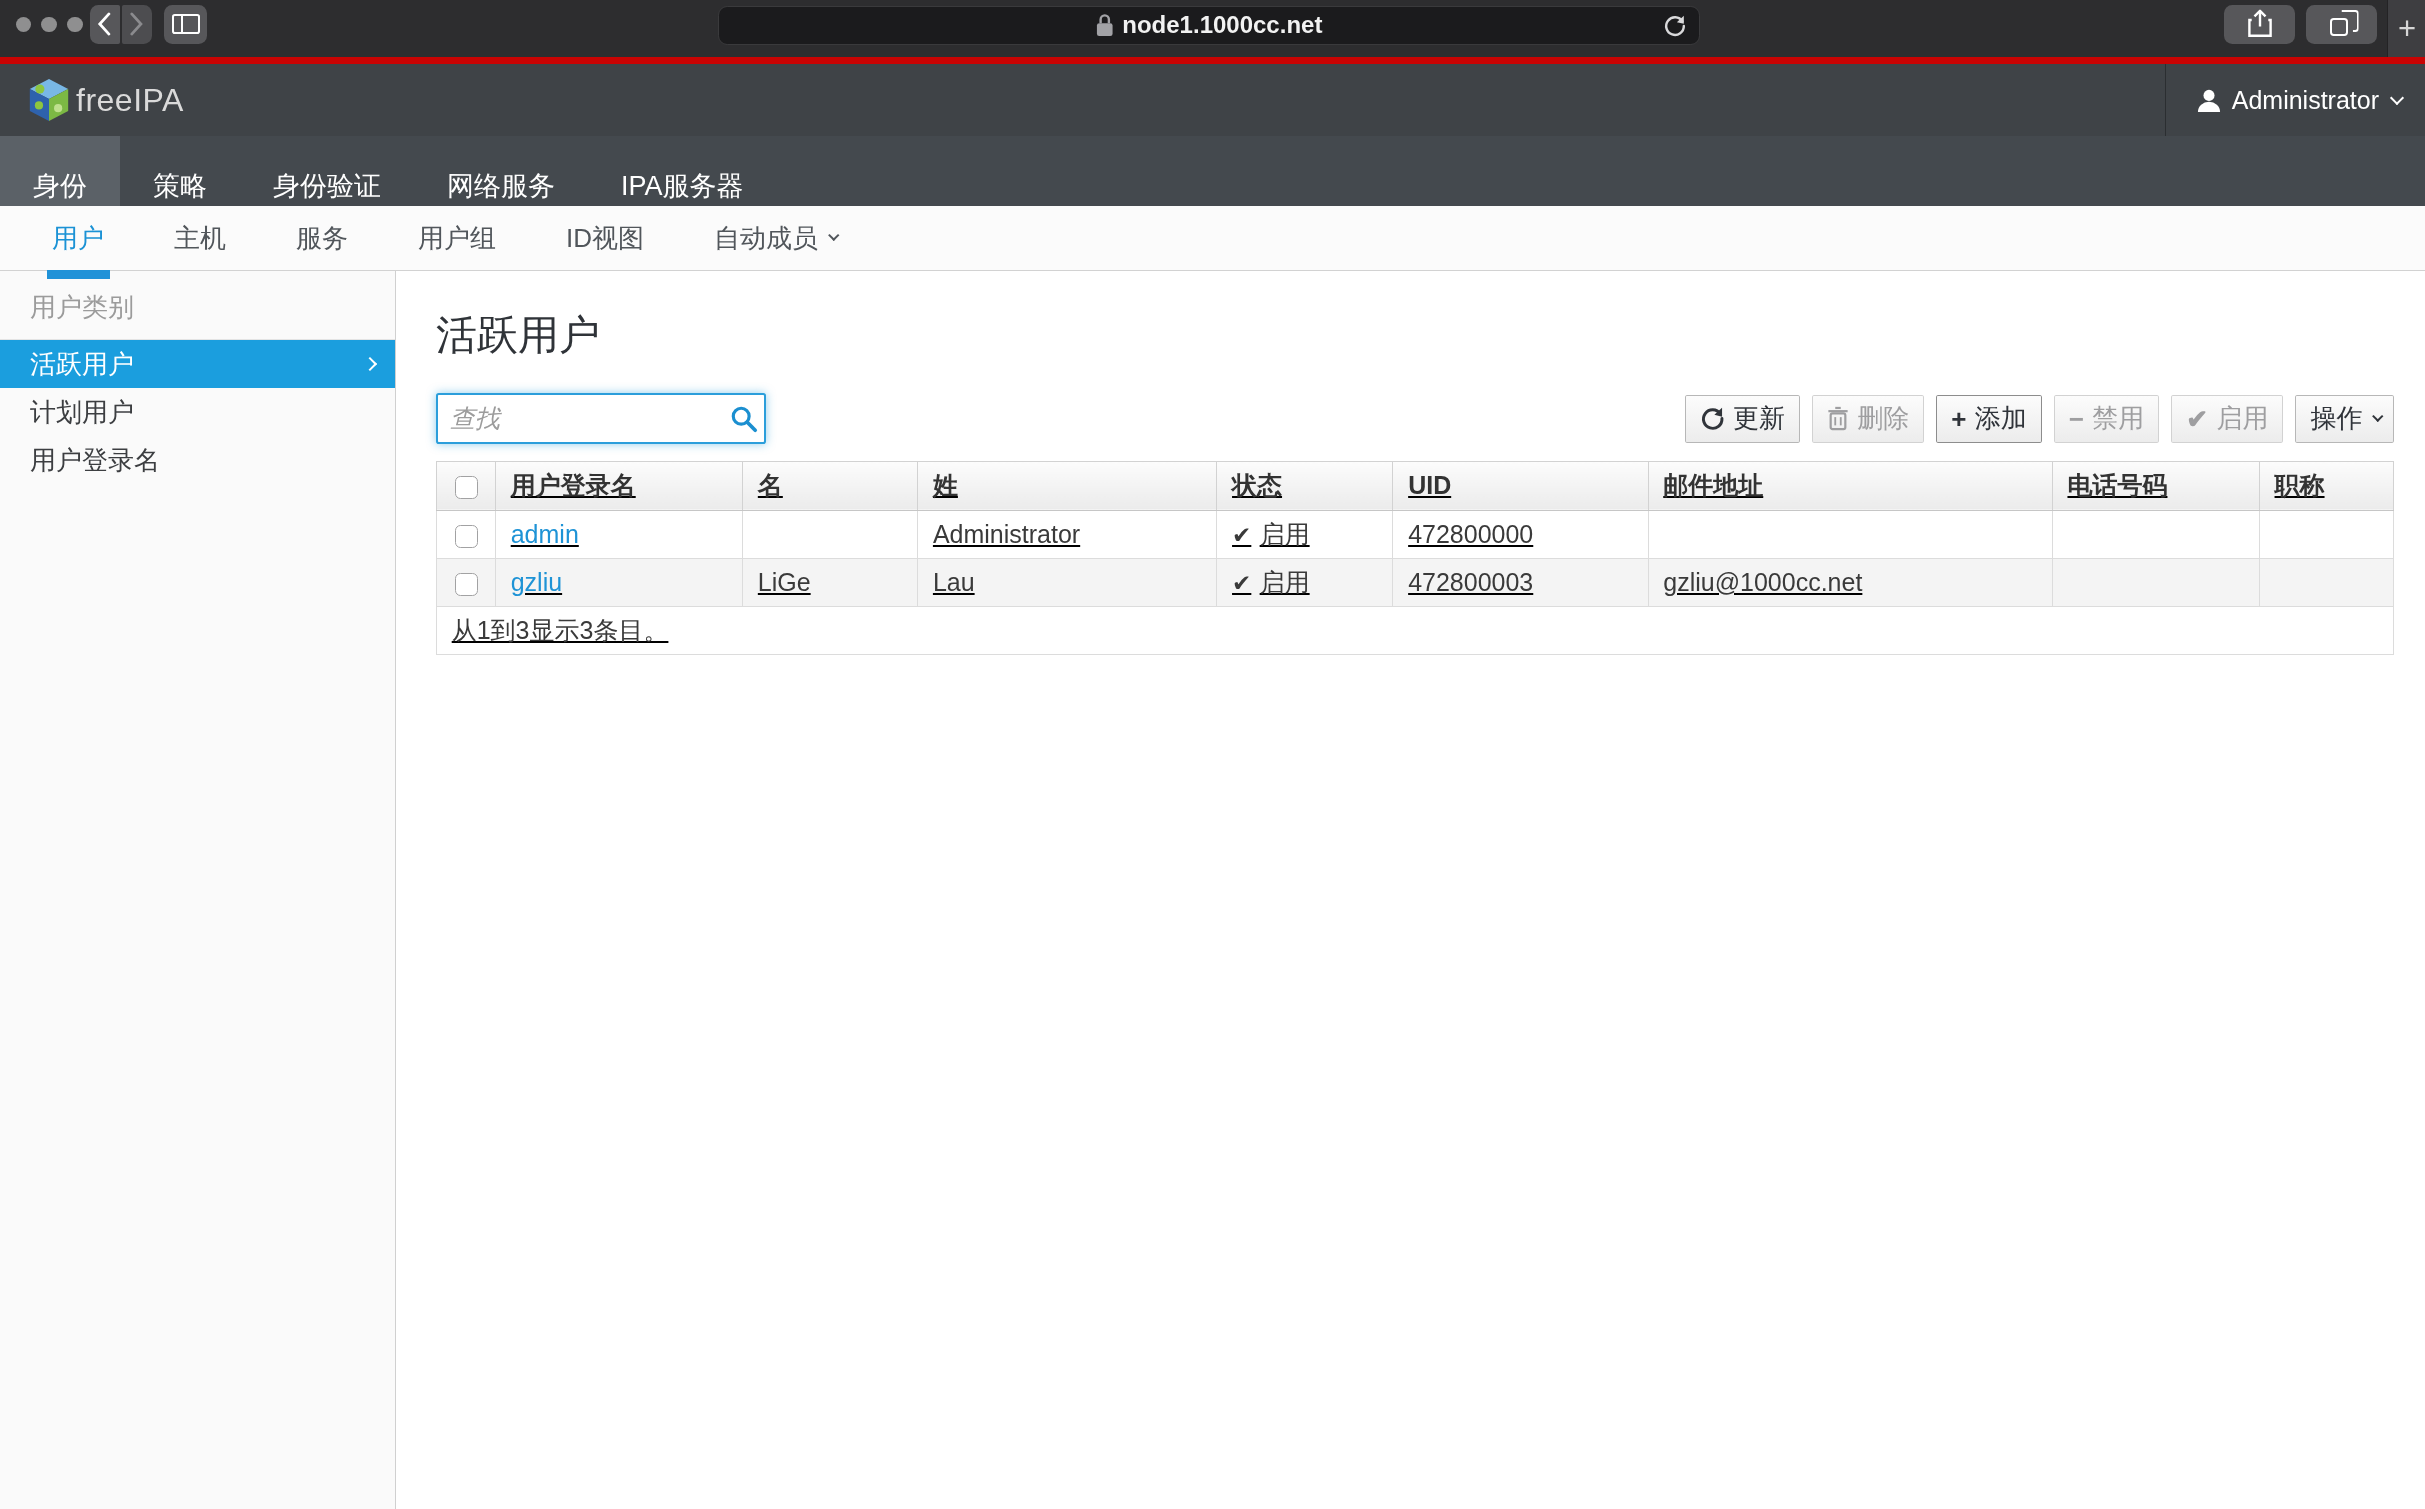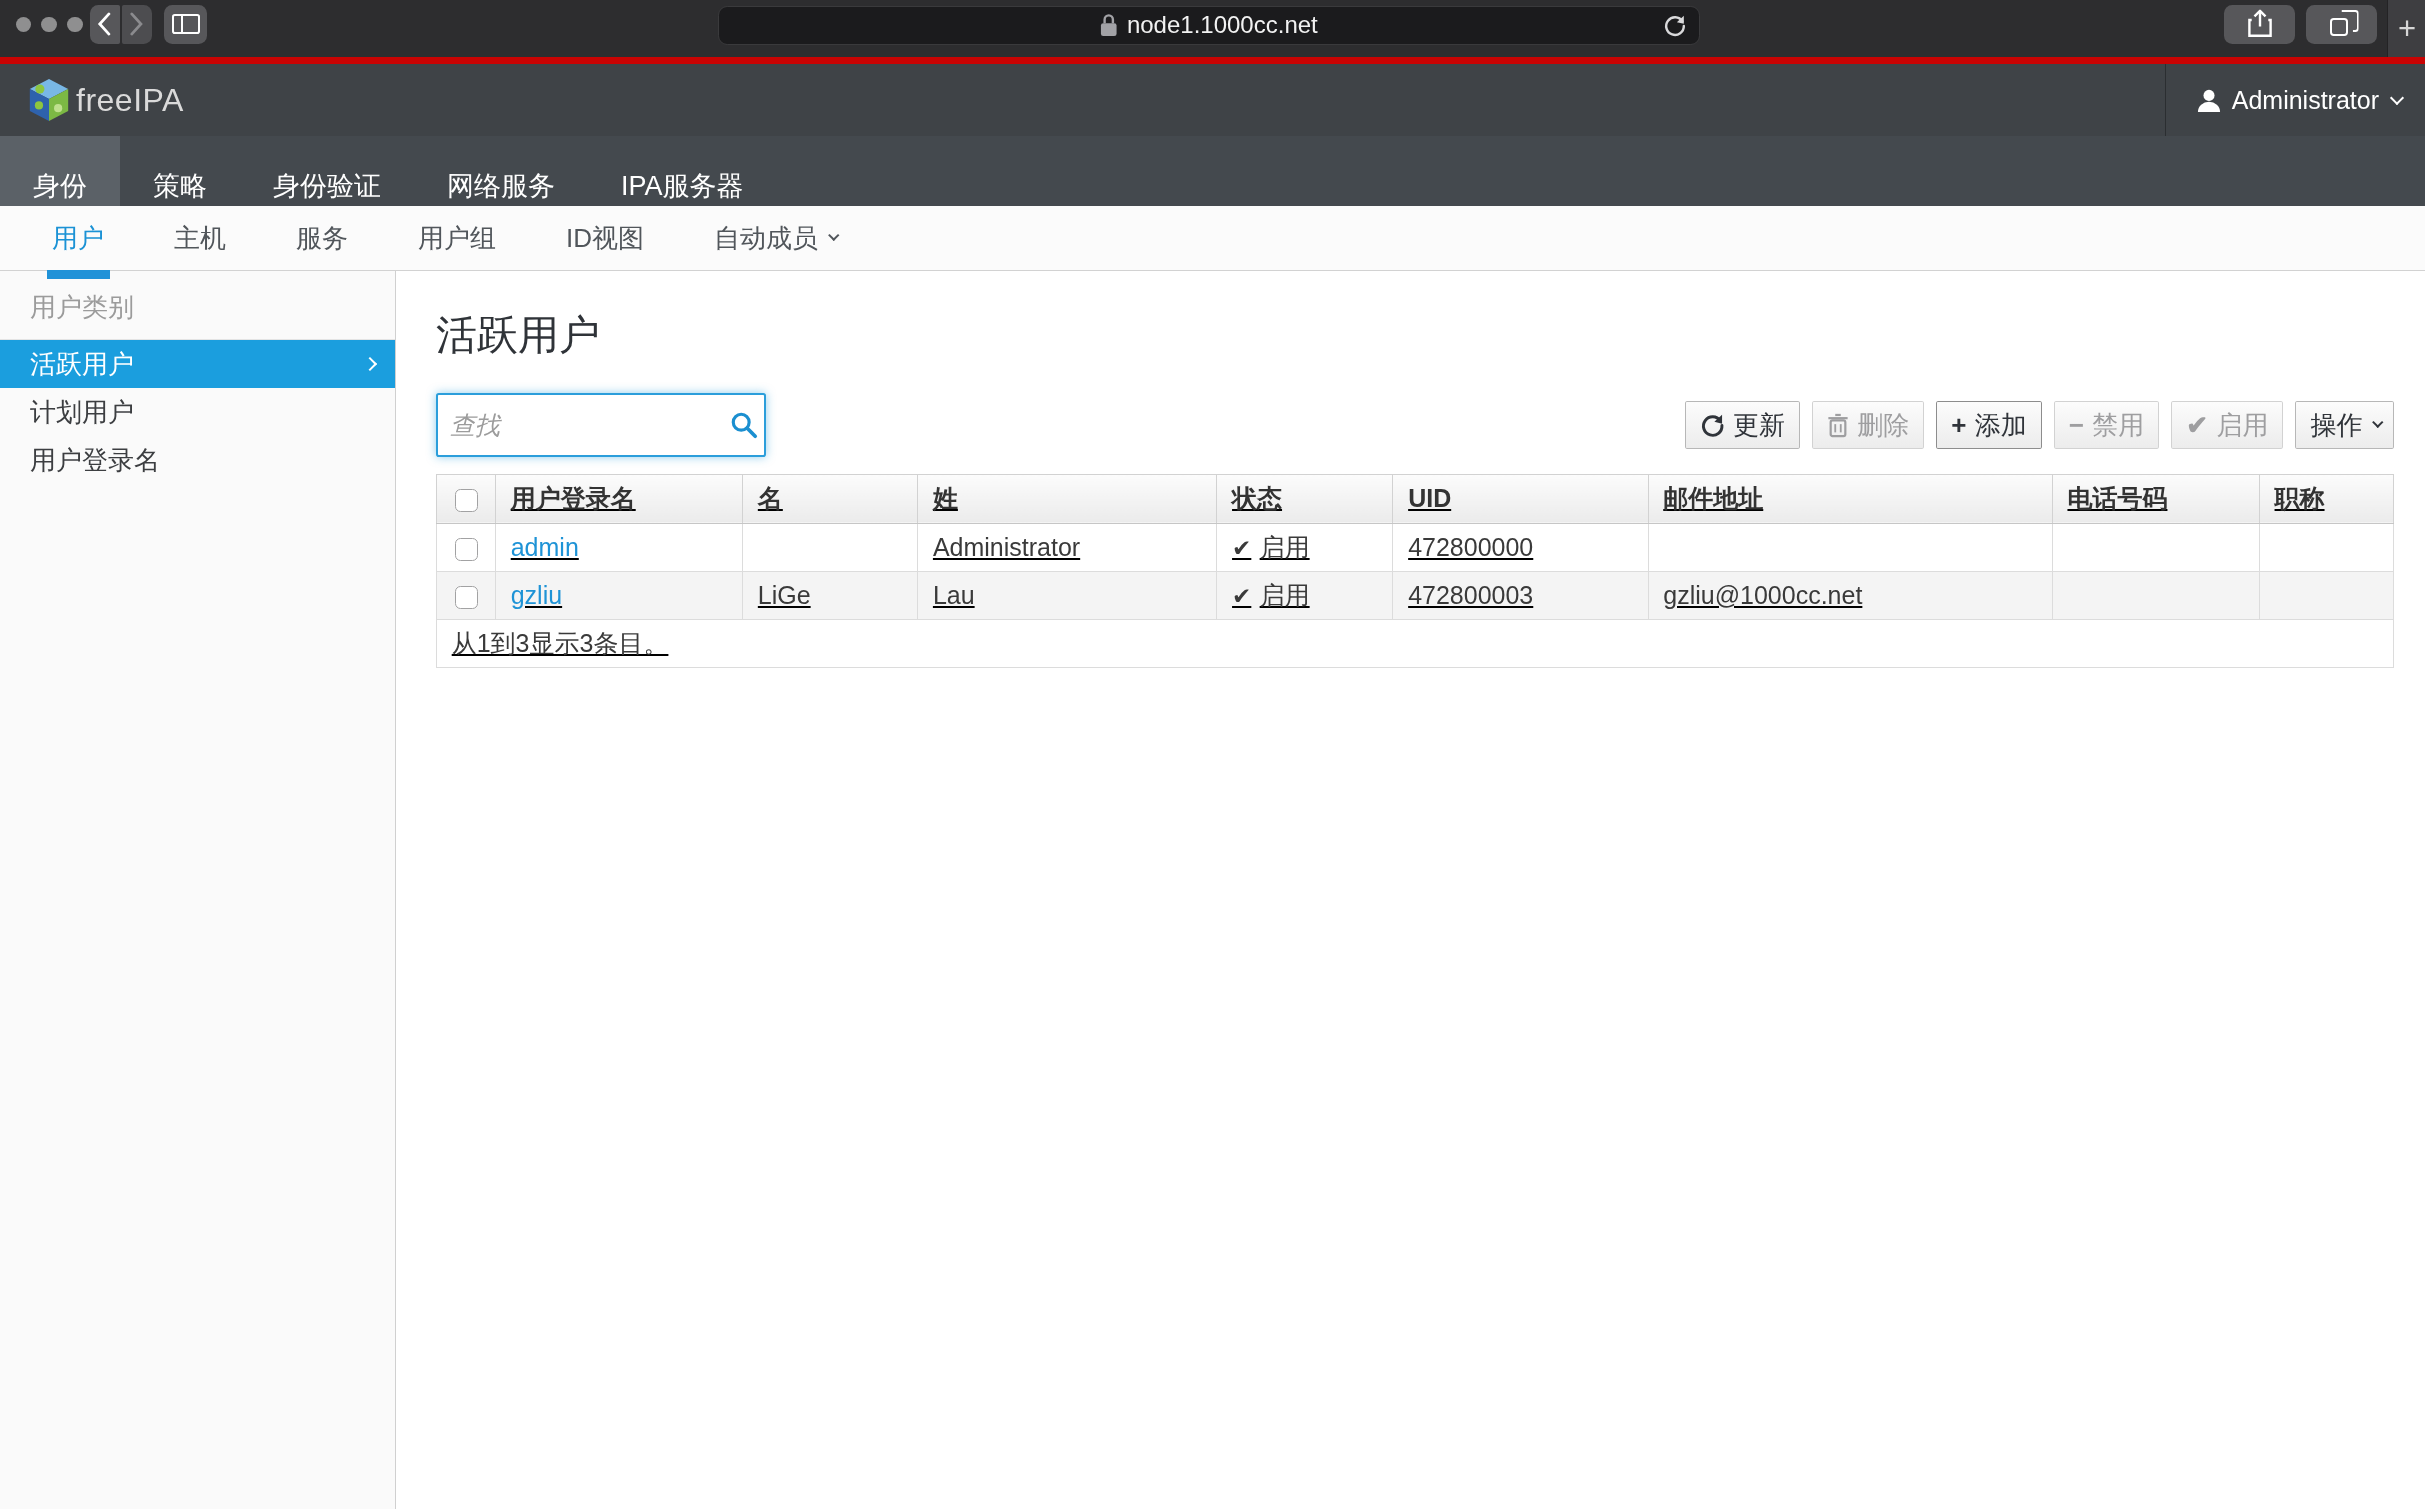--- a/index.html
+++ b/index.html
@@ -12,21 +12,21 @@
   .traffic span { width:15.7px; height:15.7px; border-radius:50%; background:#8f8f90; }
   .chrome-btn { position:absolute; top:4.6px; height:39px; background:#57575a; border-radius:8.3px;
                 display:flex; align-items:center; justify-content:center; }
   .btn-back { left:90px; width:29.5px; border-radius:8.3px 1.8px 1.8px 8.3px; }
   .btn-fwd  { left:122px; width:29.5px; border-radius:1.8px 8.3px 8.3px 1.8px; background:#4d4d50; }
   .btn-side { left:164px; width:43px; }
   .btn-share { left:2224px; width:71px; }
   .btn-tabs  { left:2306px; width:71px; }
   .urlbar { position:absolute; left:718px; top:5.5px; width:982px; height:39px; background:#1b1b1d;
             border:0.9px solid #3a3a3c; border-radius:9.2px; display:flex; align-items:center; justify-content:center;
-            color:#f2f2f2; font-size:24px; }
+            color:#f2f2f2; font-size:24px;font-weight:bold; }
   .urlbar .lock { margin-right:9.2px; display:flex; }
   .urlbar .reload { position:absolute; right:11px; top:6.5px; display:flex; }
   .newtab-strip { position:absolute; right:0; top:0; width:39px; height:57px; background:#3e3e41;
                   border-left:0.9px solid #232325; display:flex; align-items:center; justify-content:center;
                   color:#d6d6d6; font-size:31px; font-weight:300; }
   .sidebar-glyph { width:28px; height:20px; border:2.3px solid #fff; border-radius:2.8px; position:relative; }
   .sidebar-glyph:before { content:""; position:absolute; left:7.4px; top:0; bottom:0; width:2.3px; background:#fff; }
   .tabs-glyph { width:18.4px; height:18.4px; border:2.3px solid #fff; border-radius:3.7px; position:relative; margin-left:-5.5px; margin-top:5.5px; }
   .tabs-glyph:before { content:""; position:absolute; left:4.6px; top:-10px; width:18.4px; height:18.4px;
                        border:2.3px solid #fff; border-radius:3.7px; clip-path:polygon(25% 0,100% 0,100% 100%,75% 100%,75% 45%,25% 45%); }
@@ -65,21 +65,21 @@
                font-size:26px; color:#3c3e41; cursor:pointer; justify-content:space-between; }
   .side-item:first-of-type { margin-top:4.6px; }
   .side-item.active { background:#1b9ede; color:#fff; }
   .chev-right { width:10px; height:10px; border-top:2.8px solid #fff; border-right:2.8px solid #fff; transform:rotate(45deg); }
 
   .main { flex:1; padding:0 32px 0 40px; background:#fff; }
   .page-title { font-size:41px; font-weight:400; color:#2f3338; margin:37px 0 30px; }
 
   
   .controls { display:flex; justify-content:space-between; align-items:center; }
-  .searchbox { width:330px; height:64px; border:2.8px solid #2b9edb; border-radius:2.8px; background:#fff;
+  .searchbox { width:330px; height:51px; border:2.8px solid #2b9edb; border-radius:2.8px; background:#fff;
                box-shadow:0 0 9.2px rgba(36,158,217,.5); display:flex; align-items:center; }
   .searchbox input { flex:1; min-width:0; border:none; outline:none; font-size:25px; padding-left:12px;
                      font-family:"Liberation Sans",sans-serif; color:#333; background:transparent; }
   .searchbox input::placeholder { color:#9c9c9c; font-style:italic; }
   .search-ico { width:41px; display:flex; justify-content:center; cursor:pointer; }
   .btnrow { display:flex; gap:12px; }
   .pfbtn { height:48px; display:flex; align-items:center; gap:8.3px; padding:0 14px; font-size:26px; color:#30343a;
            background:linear-gradient(#fcfcfc,#ececec); border:0.9px solid #b7b7b7; border-radius:1.8px; cursor:pointer; }
   .pfbtn.emph { border-color:#8d8d8d; }
   .pfbtn.disabled { color:#9e9ea0; border-color:#d2d2d2; cursor:default; }

